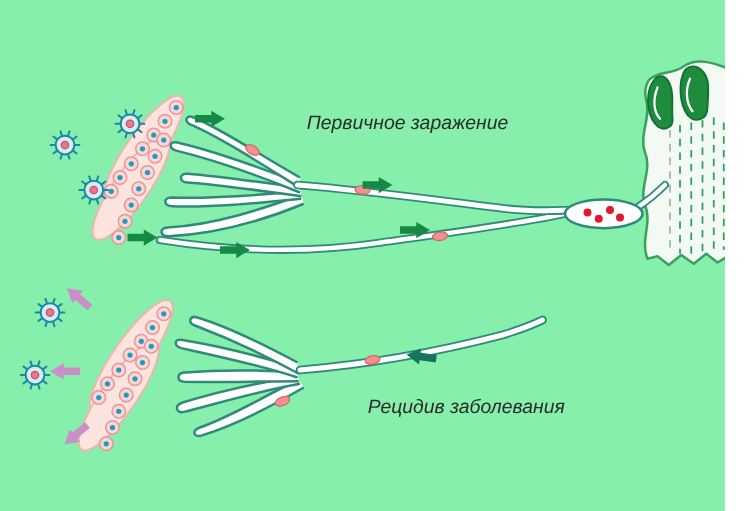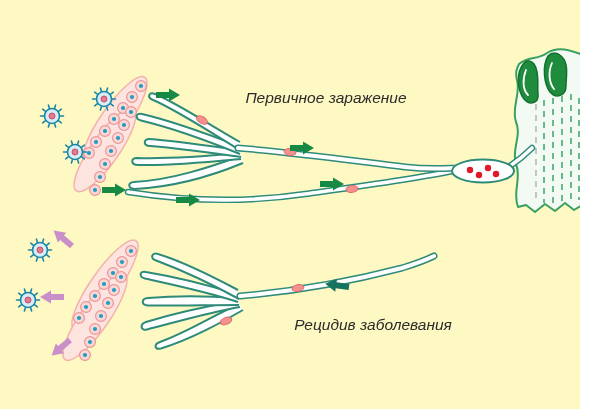--- a/index.html
+++ b/index.html
@@ -1,16 +1,16 @@
 <!DOCTYPE html>
 <html><head>
 <meta charset="utf-8">
 <style>
   html,body{margin:0;padding:0;background:#ffffff;}
-  .stage{position:relative;width:580px;height:409px;background:#fef9c3;overflow:hidden;
+  .stage{position:relative;width:580px;height:409px;background:#86efac;overflow:hidden;
          font-family:"Liberation Sans", sans-serif;}
   svg text{font-family:"Liberation Sans", sans-serif;font-style:italic;fill:#2b2b2b;}
 </style>
 </head>
 <body>
 
 <div class="stage">
 <svg width="600" height="409" viewBox="0 0 600 409">
   <defs>
     <g id="virus">

